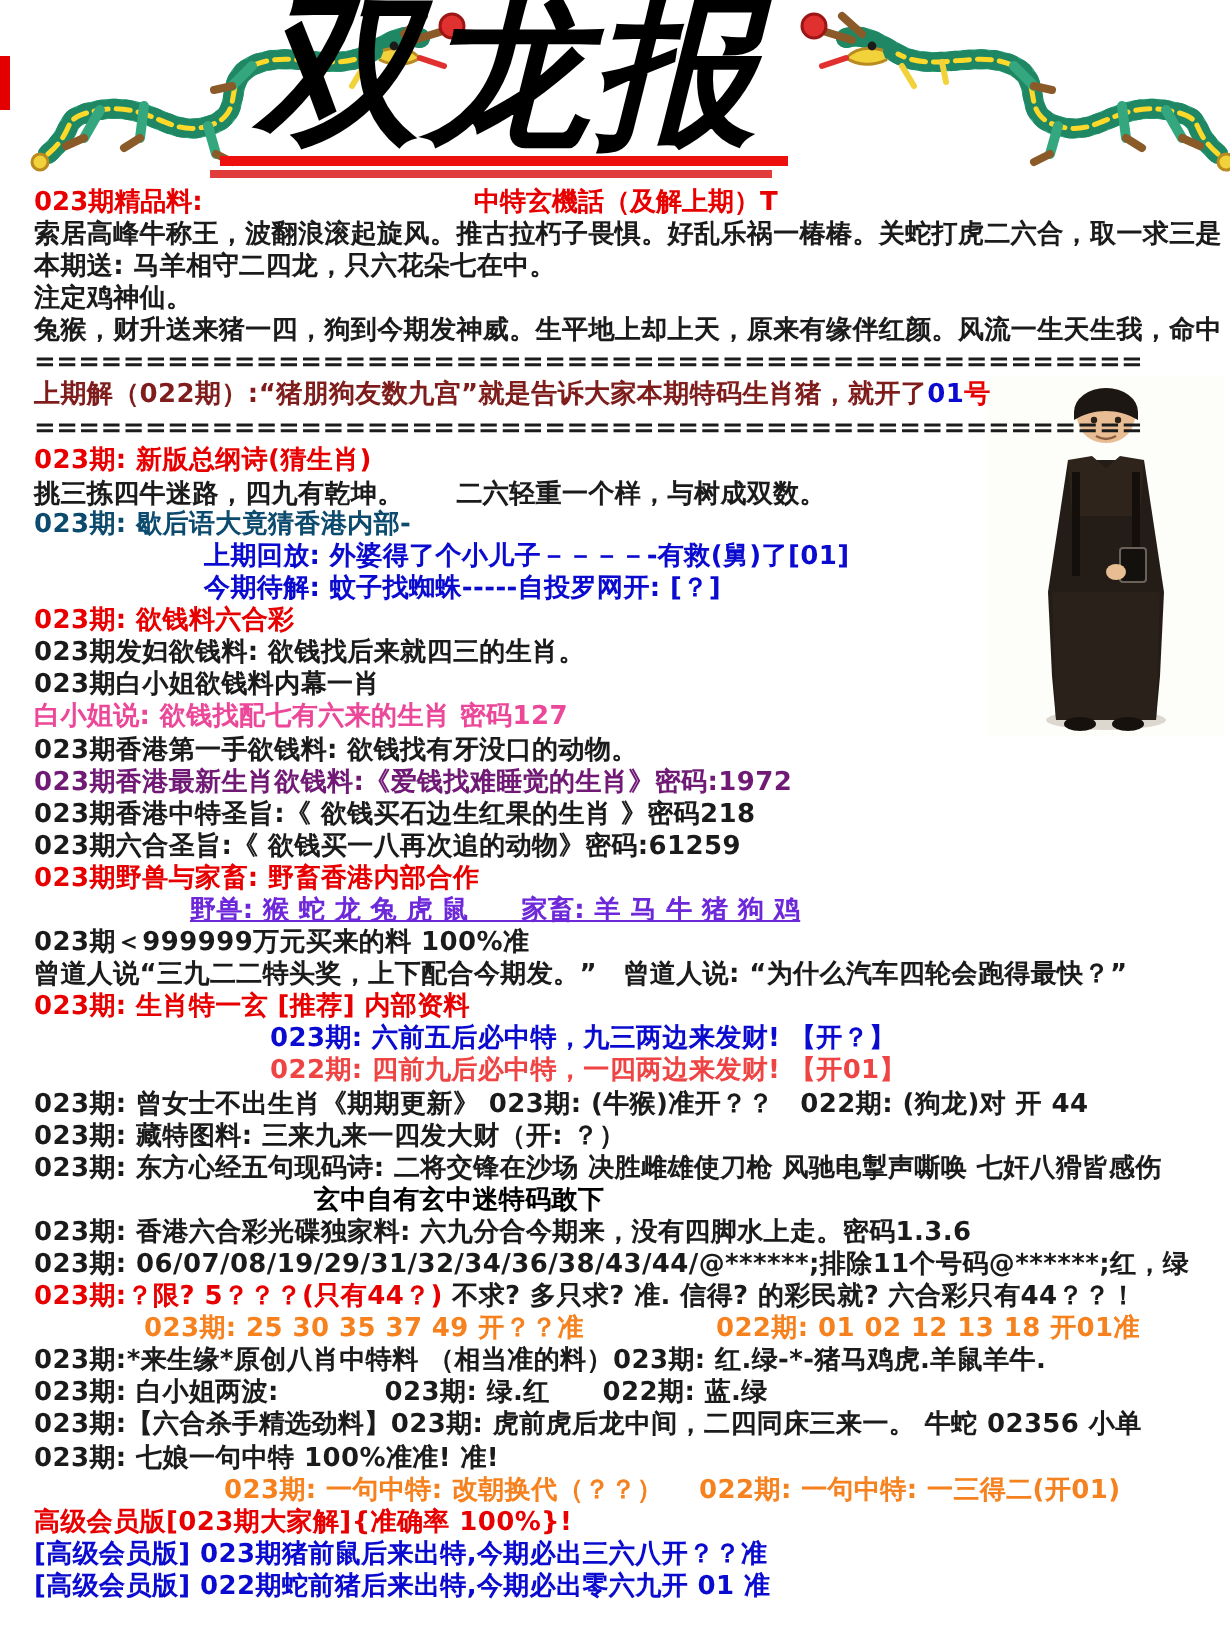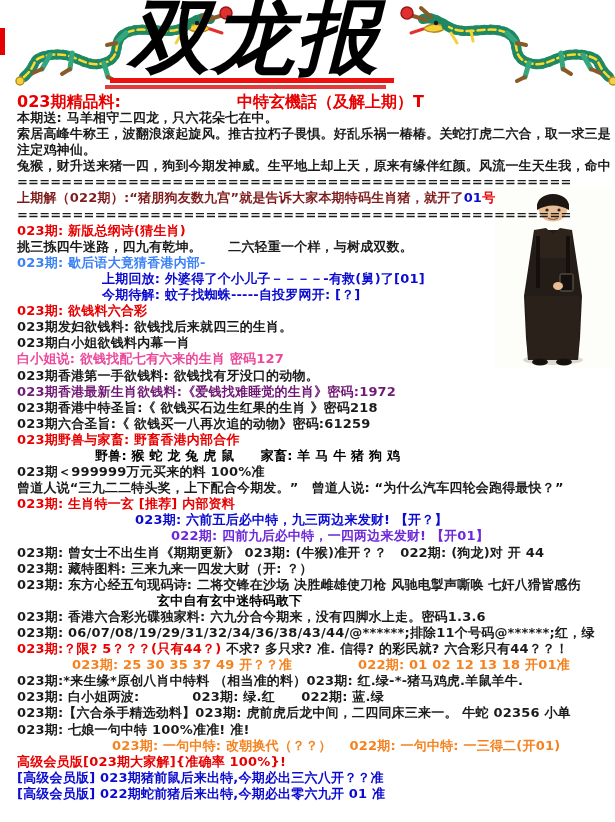--- a/index.html
+++ b/index.html
@@ -19,21 +19,21 @@
     position:absolute;left:128px;top:-14px;width:290px;
     font-family:"DejaVu Serif","Liberation Serif",serif;
     font-style:italic;font-weight:bold;font-size:82px;line-height:100px;
     color:#000;letter-spacing:2px;white-space:nowrap;z-index:3;
   }
   .bar1{position:absolute;left:110px;top:78px;width:284px;height:5px;background:#ee0f0f;z-index:4;}
   .bar2{position:absolute;left:105px;top:85px;width:281px;height:4px;background:#e23b3b;z-index:4;}
   .edge-tick{position:absolute;left:0;top:28px;width:5px;height:27px;background:#e40000;}
 
   
-  .subheader{position:relative;height:17px;font-size:16px;font-weight:bold;color:#e80000;white-space:nowrap;}
+  .subheader{position:relative;height:17px;font-size:13px;font-weight:bold;color:#e80000;white-space:nowrap;}
   .issue-label{position:absolute;left:17px;top:0;}
   .center-label{position:absolute;left:237px;top:0;}
 
   
   .content{
     position:relative;padding:1px 0 0 17px;
     font-size:13px;font-weight:bold;line-height:16.1px;
     white-space:nowrap;z-index:2;
   }
   .cl{height:16.1px;overflow:visible;}
@@ -88,47 +88,47 @@
     <div class="bar1"></div>
     <div class="bar2"></div>
   </div>
 
   <div class="subheader">
     <span class="issue-label">023期精品料:</span>
     <span class="center-label">中特玄機話（及解上期）T</span>
   </div>
 
   <div class="content" id="content">
+      <div class="cl"><span style="color: rgb(27, 27, 27);">索居高峰牛称王，波翻浪滚起旋风。推古拉朽子畏惧。好乱乐祸一椿椿。关蛇打虎二六合，取一求三是</span></div>
       <div class="cl"><span style="color: rgb(27, 27, 27);">本期送: 马羊相守二四龙，只六花朵七在中。</span></div>
-      <div class="cl"><span style="color: rgb(27, 27, 27);">索居高峰牛称王，波翻浪滚起旋风。推古拉朽子畏惧。好乱乐祸一椿椿。关蛇打虎二六合，取一求三是</span></div>
       <div class="cl"><span style="color: rgb(27, 27, 27);">注定鸡神仙。</span></div>
       <div class="cl"><span style="color: rgb(27, 27, 27);">兔猴，财升送来猪一四，狗到今期发神威。生平地上却上天，原来有缘伴红颜。风流一生天生我，命中</span></div>
       <div class="cl"><span style="color: rgb(27, 27, 27);">==================================================</span></div>
       <div class="cl"><span style="color: #7f1d1d;">上期解（022期）:“猪朋狗友数九宫”就是告诉大家本期特码生肖猪，就开了</span><span style="color: rgb(11, 11, 208);">01</span><span style="color: rgb(232, 0, 0);">号</span></div>
       <div class="cl"><span style="color: rgb(27, 27, 27);">==================================================</span></div>
       <div class="cl"><span style="color: rgb(232, 0, 0);">023期: 新版总纲诗(猜生肖)</span></div>
       <div class="cl"><span style="color: rgb(27, 27, 27); font-family: Liberation Serif, serif;">挑三拣四牛迷路，四九有乾坤。　　二六轻重一个样，与树成双数。</span></div>
-      <div class="cl"><span style="color: #3b82f6;">023期: 歇后语大竟猜香港内部-</span></div>
+      <div class="cl"><span style="color: #0c4a6e;">023期: 歇后语大竟猜香港内部-</span></div>
       <div class="cl" style="padding-left: 85px;"><span style="color: rgb(11, 11, 208);">上期回放: 外婆得了个小儿子－－－－-有救(舅)了[01]</span></div>
       <div class="cl" style="padding-left: 85px;"><span style="color: rgb(11, 11, 208);">今期待解: 蚊子找蜘蛛-----自投罗网开: [？]</span></div>
       <div class="cl"><span style="color: rgb(232, 0, 0);">023期: 欲钱料六合彩</span></div>
       <div class="cl"><span style="color: rgb(27, 27, 27);">023期发妇欲钱料: 欲钱找后来就四三的生肖。</span></div>
       <div class="cl"><span style="color: rgb(27, 27, 27);">023期白小姐欲钱料内幕一肖</span></div>
       <div class="cl"><span style="color: #ec4899;">白小姐说: 欲钱找配七有六来的生肖 密码127</span></div>
       <div class="cl"><span style="color: rgb(27, 27, 27);">023期香港第一手欲钱料: 欲钱找有牙没口的动物。</span></div>
       <div class="cl"><span style="color: #701a75;">023期香港最新生肖欲钱料:《爱钱找难睡觉的生肖》密码:1972</span></div>
       <div class="cl"><span style="color: rgb(27, 27, 27);">023期香港中特圣旨:《 欲钱买石边生红果的生肖 》密码218</span></div>
       <div class="cl"><span style="color: rgb(27, 27, 27);">023期六合圣旨:《 欲钱买一八再次追的动物》密码:61259</span></div>
       <div class="cl"><span style="color: rgb(232, 0, 0);">023期野兽与家畜: 野畜香港内部合作</span></div>
-      <div class="cl" style="padding-left: 78px;"><span style="color: #000000;">野兽: 猴 蛇 龙 兔 虎 鼠　　家畜: 羊 马 牛 猪 狗 鸡</span></div>
+      <div class="cl" style="padding-left: 78px;"><span style="color: #6d28d9; text-decoration: underline;">野兽: 猴 蛇 龙 兔 虎 鼠　　家畜: 羊 马 牛 猪 狗 鸡</span></div>
       <div class="cl"><span style="color: rgb(27, 27, 27);">023期＜999999万元买来的料 100%准</span></div>
       <div class="cl"><span style="color: rgb(27, 27, 27);">曾道人说“三九二二特头奖，上下配合今期发。”　曾道人说: “为什么汽车四轮会跑得最快？”</span></div>
       <div class="cl"><span style="color: rgb(232, 0, 0);">023期: 生肖特一玄 [推荐] 内部资料</span></div>
       <div class="cl" style="padding-left: 118px;"><span style="color: rgb(11, 11, 208);">023期: 六前五后必中特，九三两边来发财! 【开？】</span></div>
-      <div class="cl" style="padding-left: 118px;"><span style="color: #6d28d9; margin-left: 36px;">022期: 四前九后必中特，一四两边来发财! 【开01】</span></div>
+      <div class="cl" style="padding-left: 118px;"><span style="color: #ef4444;">022期: 四前九后必中特，一四两边来发财! 【开01】</span></div>
       <div class="cl"><span style="color: rgb(27, 27, 27);">023期: 曾女士不出生肖《期期更新》 023期: (牛猴)准开？？　022期: (狗龙)对 开 44</span></div>
       <div class="cl"><span style="color: rgb(27, 27, 27);">023期: 藏特图料: 三来九来一四发大财（开: ？）</span></div>
       <div class="cl"><span style="color: rgb(27, 27, 27);">023期: 东方心经五句现码诗: 二将交锋在沙场 决胜雌雄使刀枪 风驰电掣声嘶唤 七奸八猾皆感伤</span></div>
       <div class="cl" style="padding-left: 140px;"><span style="color: #000000;">玄中自有玄中迷特码敢下</span></div>
       <div class="cl"><span style="color: rgb(27, 27, 27);">023期: 香港六合彩光碟独家料:  六九分合今期来，没有四脚水上走。密码1.3.6</span></div>
       <div class="cl"><span style="color: rgb(27, 27, 27);">023期: 06/07/08/19/29/31/32/34/36/38/43/44/@******;排除11个号码@******;红，绿</span></div>
       <div class="cl"><span style="color: rgb(232, 0, 0);">023期:？限? 5？？？(只有44？) </span><span style="color: rgb(27, 27, 27);">不求? 多只求? 准. 信得? 的彩民就? 六合彩只有44？？！</span></div>
       <div class="cl" style="padding-left: 55px;"><span style="color: rgb(245, 130, 31);">023期: 25 30 35 37 49 开？？准　　　　　022期: 01 02 12 13 18 开01准</span></div>
       <div class="cl"><span style="color: rgb(27, 27, 27);">023期:*来生缘*原创八肖中特料 （相当准的料）023期: 红.绿-*-猪马鸡虎.羊鼠羊牛.</span></div>
       <div class="cl"><span style="color: rgb(27, 27, 27);">023期: 白小姐两波:　　　　023期: 绿.红　　022期: 蓝.绿</span></div>

